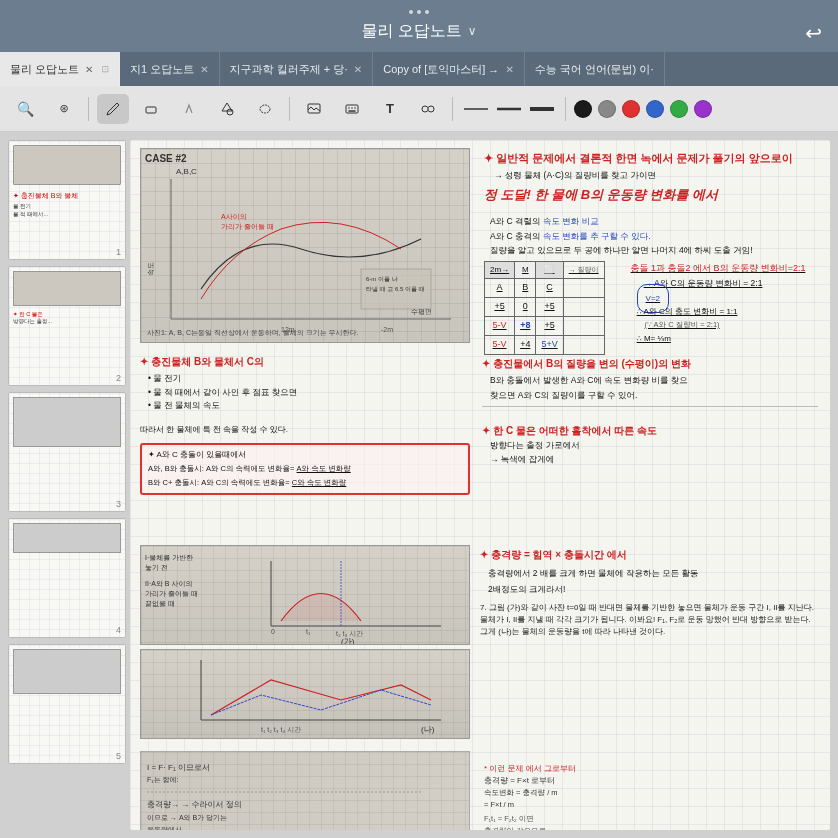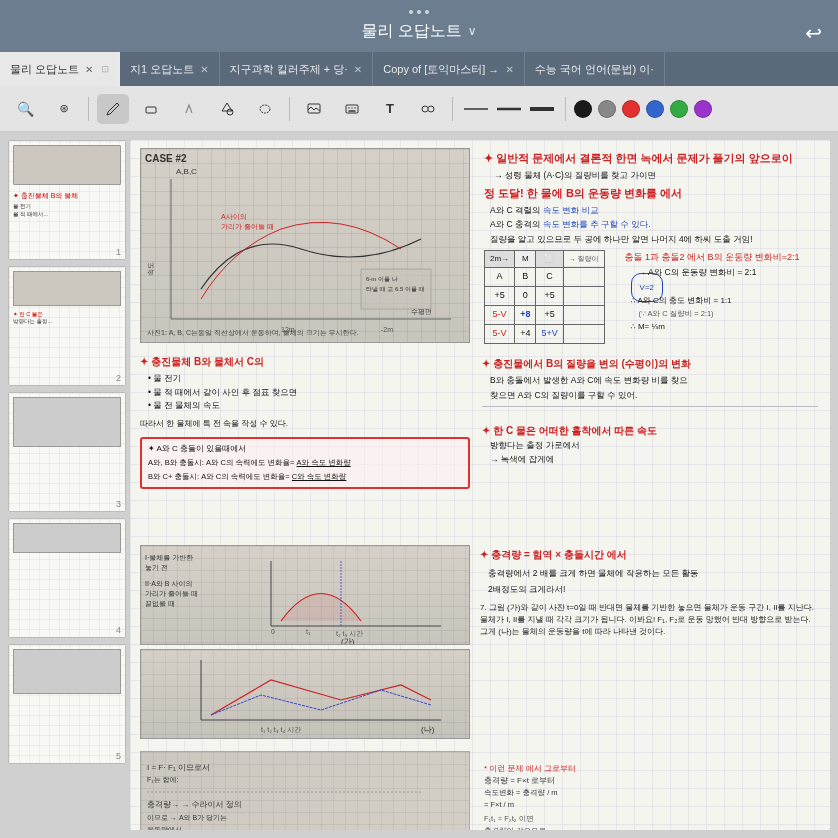--- a/index.html
+++ b/index.html
@@ -448,26 +448,26 @@
           </svg>
 
           <div style="position:absolute;bottom:4px;left:6px;font-size:7px;color:#444;">
             사진1: A, B, C는동일 직선상에서 운동하며, 물체의 크기는 무시한다.
           </div>
         </div>
 
         <div style="flex:1;padding:2px 4px;font-size:8.5px;line-height:1.55;color:#111;">
           <div style="color:#cc2222;font-size:11px;font-weight:bold;margin-bottom:2px;">✦ 일반적 문제에서 결론적 한면 녹에서 문제가 풀기의 앞으로이</div>
           <div style="margin-left:10px;margin-bottom:3px;">→ 성령 물체 (A·C)의 질량비를 찾고 가이면</div>
-          <div style="color:#cc2222;font-weight:bold;margin-bottom:2px;font-size:11px;">정 도달! 한 물에 B의 운동량 변화를 에서</div>
+          <div style="color:#cc2222;font-weight:bold;margin-bottom:10px;font-size:13px;font-style:italic;">정 도달! 한 물에 B의 운동량 변화를 에서</div>
           <div style="margin-left:6px;font-size:8.5px;margin-bottom:1px;">A와 C 격렬의 <span style="color:#2244bb;">속도 변화 비교</span></div>
           <div style="margin-left:6px;font-size:8.5px;margin-bottom:1px;">A와 C 충격의 <span style="color:#2244bb;">속도 변화를 추 구할 수 있다.</span></div>
           <div style="margin-left:6px;font-size:8.5px;margin-bottom:4px;">질량을 알고 있으므로 두 공에 하나만 알면 나머지 4에 하씨 도출 거임!</div>
 
-          <div style="display:flex;gap:20px;align-items:flex-start;">
+          <div style="display:flex;gap:26px;align-items:flex-start;text-decoration:underline;">
             <div>
               <table class="hw-table">
                 <tbody>
                     <tr>
                       <td style="background:#ddd;font-size:8px;">2m→</td>
                       <td style="background:#eee;font-size:8px;">M</td>
                       <td style="background:#ddd;font-size:8px;">⬜</td>
                       <td style="font-size:7px;color:#555;">→ 질량이</td>
                     </tr>
                 <tr>
@@ -513,21 +513,21 @@
 
       <div style="display:flex;gap:10px;height:185px;margin-bottom:6px;">
 
         <div style="width:330px;font-size:8.5px;line-height:1.6;color:#111;">
           <div style="color:#cc2222;font-size:10px;font-weight:bold;margin-bottom:2px;">✦ 충진물체 B와 물체서 C의</div>
           <div style="margin-left:8px;">
             <div>• 물 전기</div>
             <div>• 물 적 때에서 같이 사인 후 점표 찾으면</div>
             <div>• 물 전 물체의 속도</div>
           </div>
-          <div style="margin-top:5px;font-size:8px;">따라서 한 물체에 특 전 속을 작성 수 있다.</div>
+          <div style="margin-top:11px;font-size:8px;">따라서 한 물체에 특 전 속을 작성 수 있다.</div>
 
           <div style="border:2px solid #e03030;border-radius:3px;padding:4px 6px;margin-top:6px;background:rgba(255,240,240,0.5);">
             <div style="font-size:8px;color:#111;margin-bottom:2px;">✦ A와 C 충돌이 있을때에서</div>
             <div style="font-size:7.5px;color:#111;margin-bottom:2px;">A와, B와 충돌시: A와 C의 속력에도 변화율= <span style="text-decoration:underline;">A와 속도 변화량</span></div>
             <div style="font-size:7.5px;color:#111;">B와 C+ 충돌시: A와 C의 속력에도 변화율= <span style="text-decoration:underline;">C와 속도 변화량</span></div>
           </div>
         </div>
 
         <div style="flex:1;font-size:8.5px;line-height:1.6;color:#111;padding:2px;">
           <div style="color:#cc2222;font-size:10px;font-weight:bold;margin-bottom:2px;">✦ 충진물에서 B의 질량을 변의 (수평이)의 변화</div>

